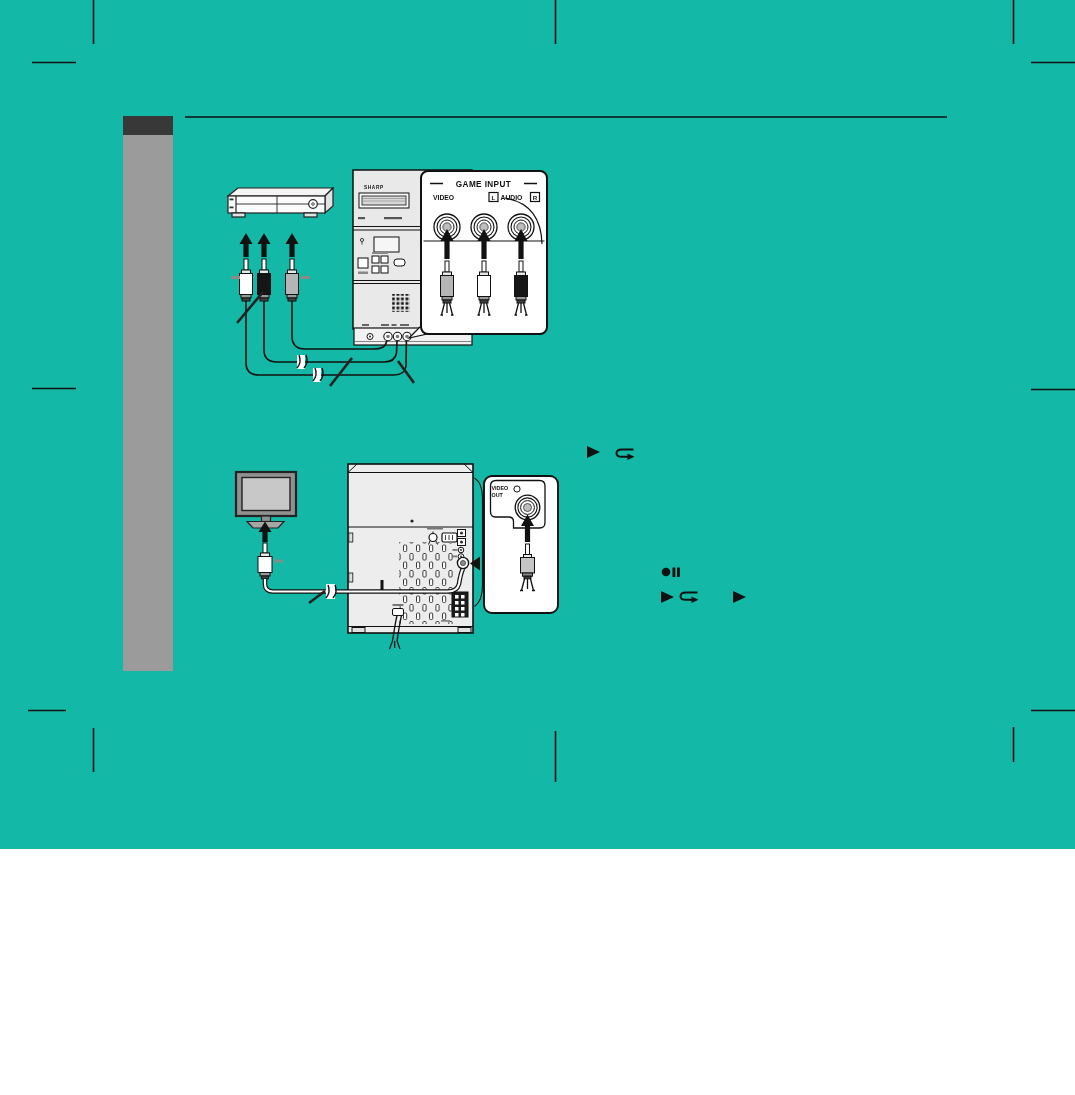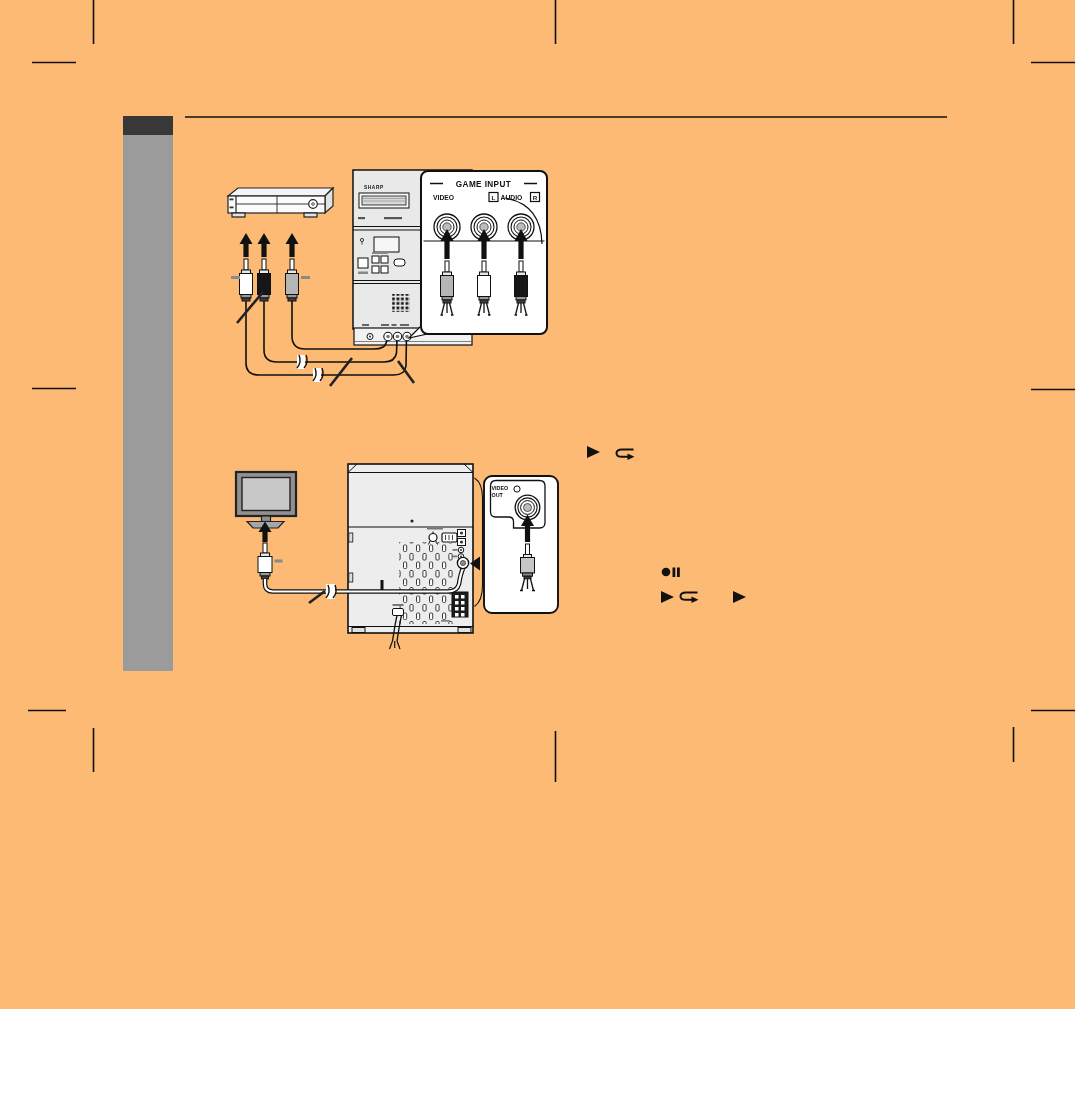--- a/index.html
+++ b/index.html
@@ -1,16 +1,16 @@
 <!DOCTYPE html>
 <html><head>
 <meta charset="utf-8">
 <style>
   html,body{margin:0;padding:0;background:#fff;}
-  #page{position:relative;width:1075px;height:1009px;background:#fdba74;overflow:hidden;
+  #page{position:relative;width:1075px;height:849px;background:#14b8a6;overflow:hidden;
         font-family:"Liberation Sans",sans-serif;}
   #art{position:absolute;left:0;top:0;}
   .abs{position:absolute;}
   #sidebar-tab{left:123px;top:116px;width:50px;height:19px;background:#383838;}
   #sidebar-body{left:123px;top:135px;width:50px;height:536px;background:#9b9b9b;}
   #footer-red{left:0;top:1091px;width:429px;height:2.5px;background:#f4493d;}
   svg text{font-family:"Liberation Sans",sans-serif;fill:#111;}
   .t-title{font-size:8.2px;font-weight:bold;letter-spacing:.4px;}
   .t-label{font-size:6.8px;font-weight:bold;}
   .t-box{font-size:6.2px;font-weight:bold;}

